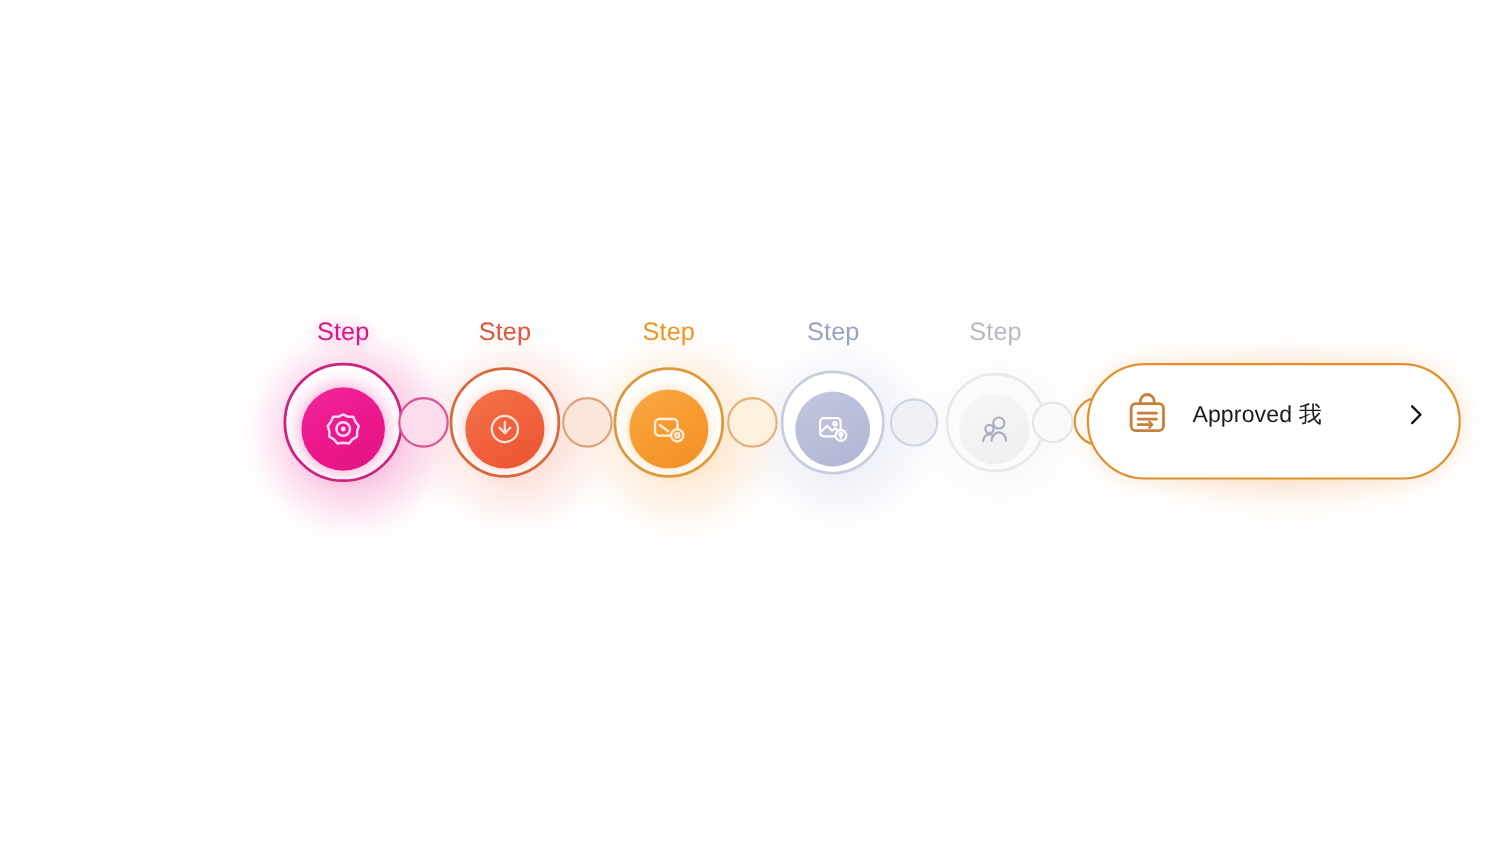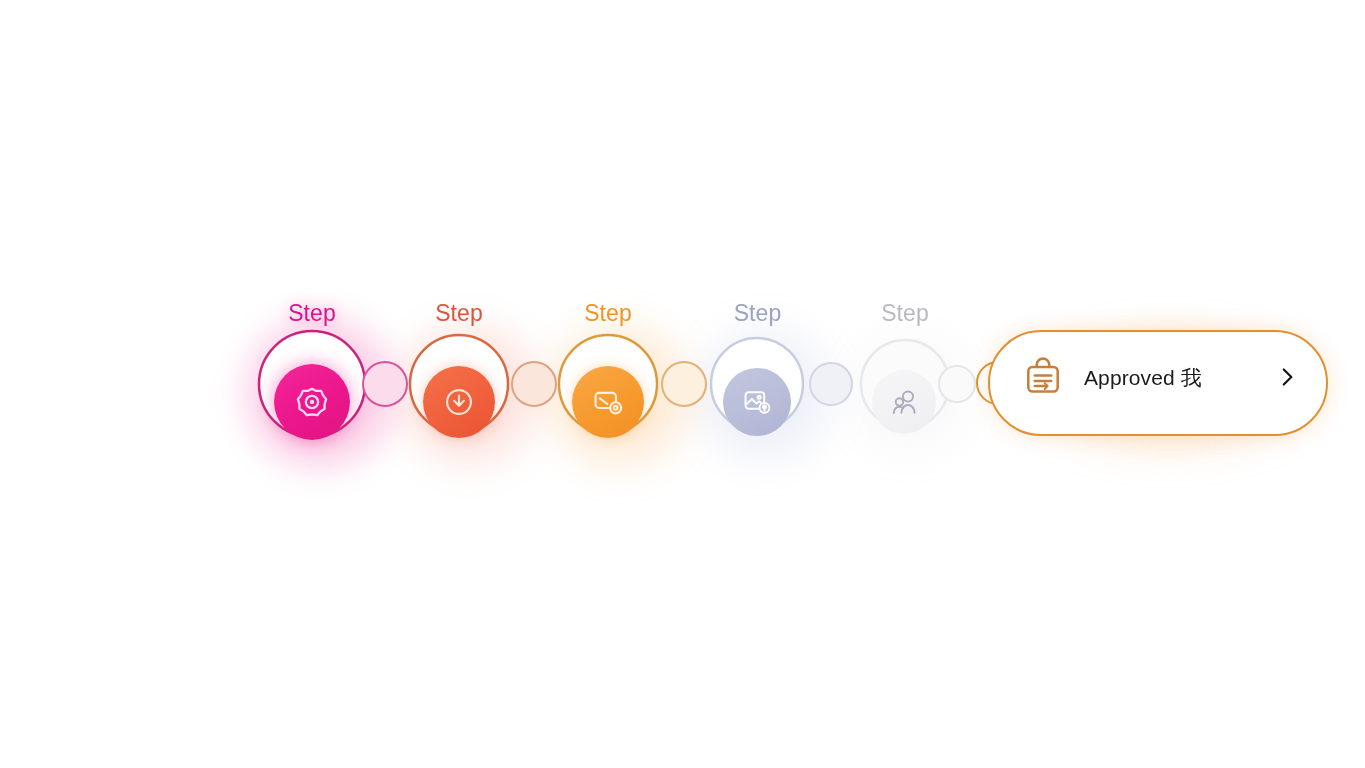--- a/index.html
+++ b/index.html
@@ -49,21 +49,20 @@
   #rail {
     position:absolute;
     left:0; top:0;
     width:1365px; height:768px;
     z-index:2;
   }
 
   .step {
     position:absolute;
     z-index:3;
-    margin-top:12px;
   }
 
   .step-label {
     position:absolute;
     top:0; left:50%;
     transform:translateX(-50%);
     font-size:23px;
     line-height:30px;
     white-space:nowrap;
     letter-spacing:.1px;

